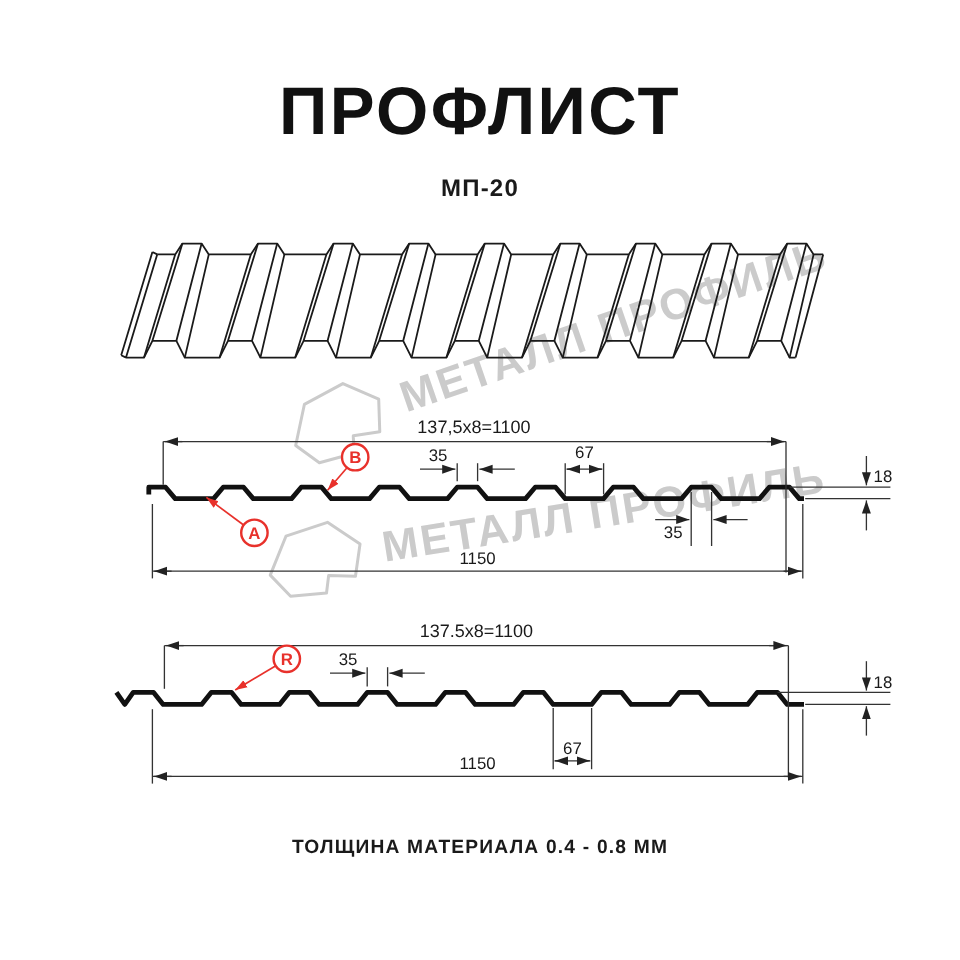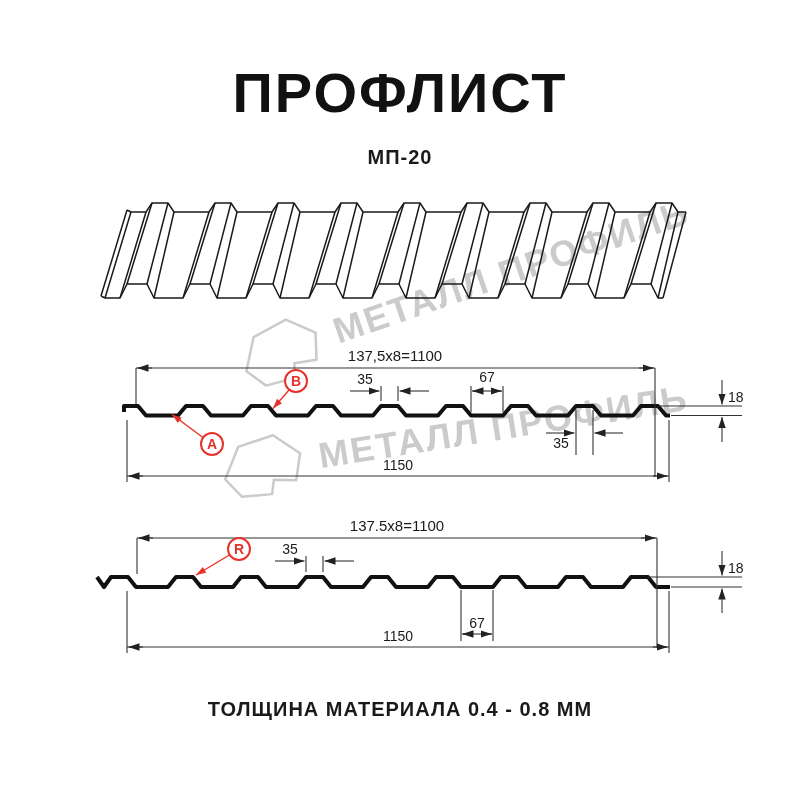--- a/index.html
+++ b/index.html
@@ -5,21 +5,21 @@
   html,body{margin:0;padding:0;}
   body{width:800px;height:800px;background:#ffffff;position:relative;overflow:hidden;
        font-family:"Liberation Sans",sans-serif;}
   .page{position:absolute;inset:0;background:#fff;}
 
   .title{position:absolute;top:60px;left:0;width:800px;text-align:center;
          font-size:56px;font-weight:800;letter-spacing:2px;color:#111;}
   .subtitle{position:absolute;top:120px;left:0;width:800px;text-align:center;
          font-size:20px;font-weight:600;letter-spacing:1px;color:#1a1a1a;margin-top:26px;}
   .footer{position:absolute;top:698px;left:0;width:800px;text-align:center;
-         font-size:20px;font-weight:600;letter-spacing:1px;color:#1a1a1a;}
+         font-size:16px;font-weight:600;letter-spacing:1px;color:#1a1a1a;}
 
   .wm{position:absolute;display:flex;align-items:center;gap:14px;z-index:1;
       color:#cbcbcb;font-weight:700;font-size:36px;letter-spacing:2px;white-space:nowrap;
       transform-origin:left center;}
   .wm1{left:240px;top:335px;height:60px;transform:rotate(-19deg);}
   .wm2{left:220px;top:442px;height:60px;transform:rotate(-9deg);}
   .wm svg{flex:0 0 auto;}
 
   svg.draw{position:absolute;left:0;top:0;z-index:2;}
 

